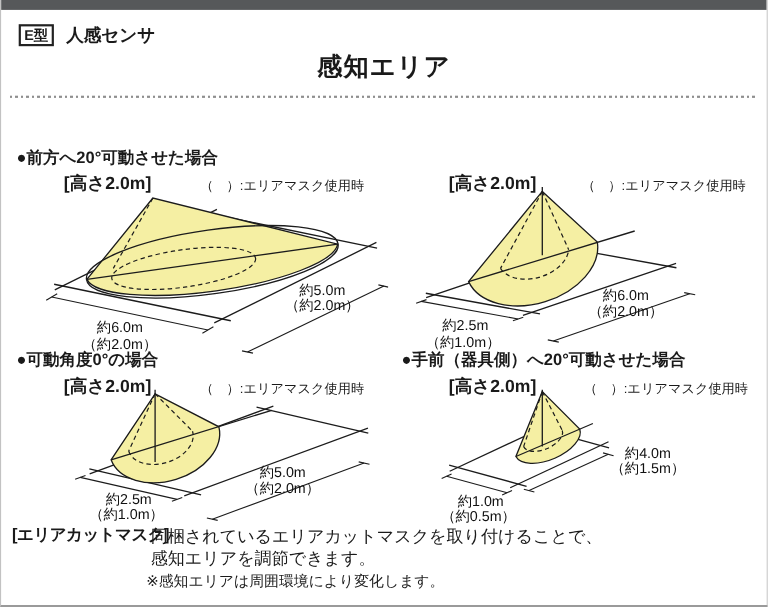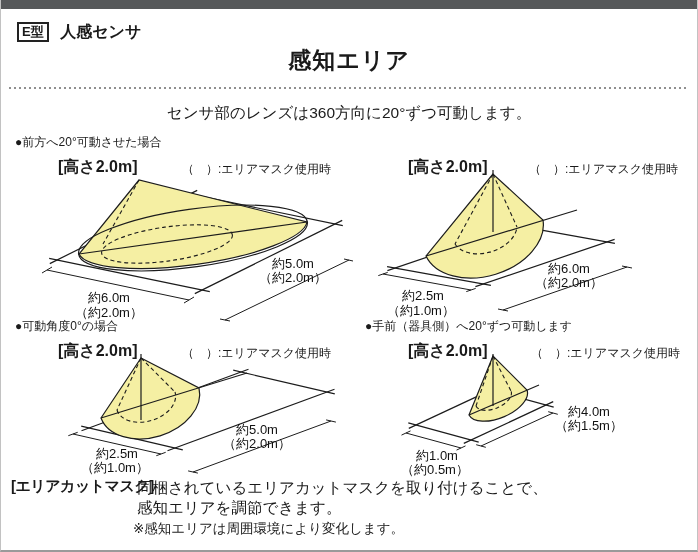--- a/index.html
+++ b/index.html
@@ -9,21 +9,21 @@
     border-left:1px solid #c2c2c2;border-right:1px solid #c2c2c2;border-bottom:2px solid #9a9a9a;
     font-family:"Liberation Sans","DejaVu Sans",sans-serif;color:#1a1a1a;
   }
   .topbar{position:absolute;left:0;top:0;width:100%;height:9px;background:#56585a;}
   .hdrline{position:absolute;top:22px;left:16px;width:100%;text-align:left;font-weight:bold;font-size:16px;}
   .badge{display:inline-block;border:2px solid #222;padding:0 3px;font-size:13px;line-height:16px;margin-right:7px;vertical-align:1px;}
   .title{position:absolute;top:45px;left:0;width:100%;text-align:center;font-weight:bold;font-size:23px;letter-spacing:1px;}
   .dotted{position:absolute;top:87px;left:8px;right:8px;height:2px;
     background:repeating-linear-gradient(90deg,#8f8f8f 0 2px,transparent 2px 5px);}
   .subtitle{position:absolute;top:103px;left:0;width:100%;text-align:center;font-size:15.5px;}
-  .qtitle{position:absolute;font-size:12px;font-weight:normal;white-space:nowrap;text-align:center;}
+  .qtitle{position:absolute;font-size:15px;font-weight:bold;white-space:nowrap;text-align:center;}
   .qheight{position:absolute;font-size:16px;font-weight:bold;white-space:nowrap;padding-left:21px;}
   .qmask{position:absolute;font-size:12px;white-space:nowrap;}
   .diag{position:absolute;}
   .diag line,.diag path,.diag ellipse{stroke:#1c1c1c;stroke-width:1.2;fill:none;}
   .diag .fill{fill:#F5EFA3;}
   .diag .dash{stroke-dasharray:4 3;stroke-width:1.1;}
   .diag .dim line{stroke-width:1;}
   .diag text{font-size:13px;fill:#111;text-anchor:middle;stroke:none;}
   .flabel{position:absolute;left:10px;top:477px;font-size:15px;font-weight:bold;letter-spacing:-0.5px;white-space:nowrap;}
   .fline1{position:absolute;left:136px;top:478px;font-size:15.5px;white-space:nowrap;}
@@ -35,21 +35,20 @@
 
 <div class="page">
   <div class="topbar"></div>
 
   <div class="hdrline">
     <span class="badge">E型</span>
     <span>人感センサ</span>
   </div>
   <div class="title">感知エリア</div>
   <div class="dotted"></div>
-  <div class="subtitle">センサ部のレンズは360方向に20°ずつ可動します。</div>
 
   <div class="qtitle" style="left:14px;top:134px">●前方へ20°可動させた場合</div>
   <div class="qheight" style="left:36px;top:157px">[高さ2.0m]</div>
   <div class="qmask" style="left:181px;top:161px">（　）:エリアマスク使用時</div>
   <svg class="diag" style="left:16px;top:174px" width="336" height="150" viewBox="0 0 336 150">
     <g>
       <line x1="32.2" y1="84.4" x2="192.8" y2="117.6"></line>
       <line x1="177.8" y1="119.6" x2="325.2" y2="46.4"></line>
       <line x1="165.2" y1="18.4" x2="325.8" y2="51.6"></line>
       <line x1="32.8" y1="89.6" x2="180.2" y2="16.4"></line>
@@ -131,21 +130,21 @@
     </g>
     <g class="dim">
       <line x1="176" y1="118" x2="314" y2="67"></line>
       <line x1="171.1" y1="116.9" x2="180.9" y2="119.1"></line>
       <line x1="309.1" y1="65.9" x2="318.9" y2="68.1"></line>
       <text x="240" y="80">約5.0m</text>
       <text x="240" y="94">（約2.0m）</text>
     </g>
   </svg>
 
-  <div class="qtitle" style="left:364px;top:318px">●手前（器具側）へ20°ずつ可動します</div>
+  <div class="qtitle" style="left:364px;top:318px">●手前（器具側）へ20°可動させた場合</div>
   <div class="qheight" style="left:386px;top:341px">[高さ2.0m]</div>
   <div class="qmask" style="left:530px;top:345px">（　）:エリアマスク使用時</div>
   <svg class="diag" style="left:366px;top:354px" width="330" height="140" viewBox="0 0 330 140">
     <g>
       <line x1="41.3" y1="68.9" x2="111.7" y2="88.1"></line>
       <line x1="96.8" y1="89.4" x2="186.2" y2="47.6"></line>
       <line x1="116.3" y1="33.9" x2="186.7" y2="53.1"></line>
       <line x1="41.8" y1="74.4" x2="131.2" y2="32.6"></line>
     </g>
     <path class="fill" d="M126,2 L102,61 A31.6,16 -23 0 0 160,36 Z"></path>

